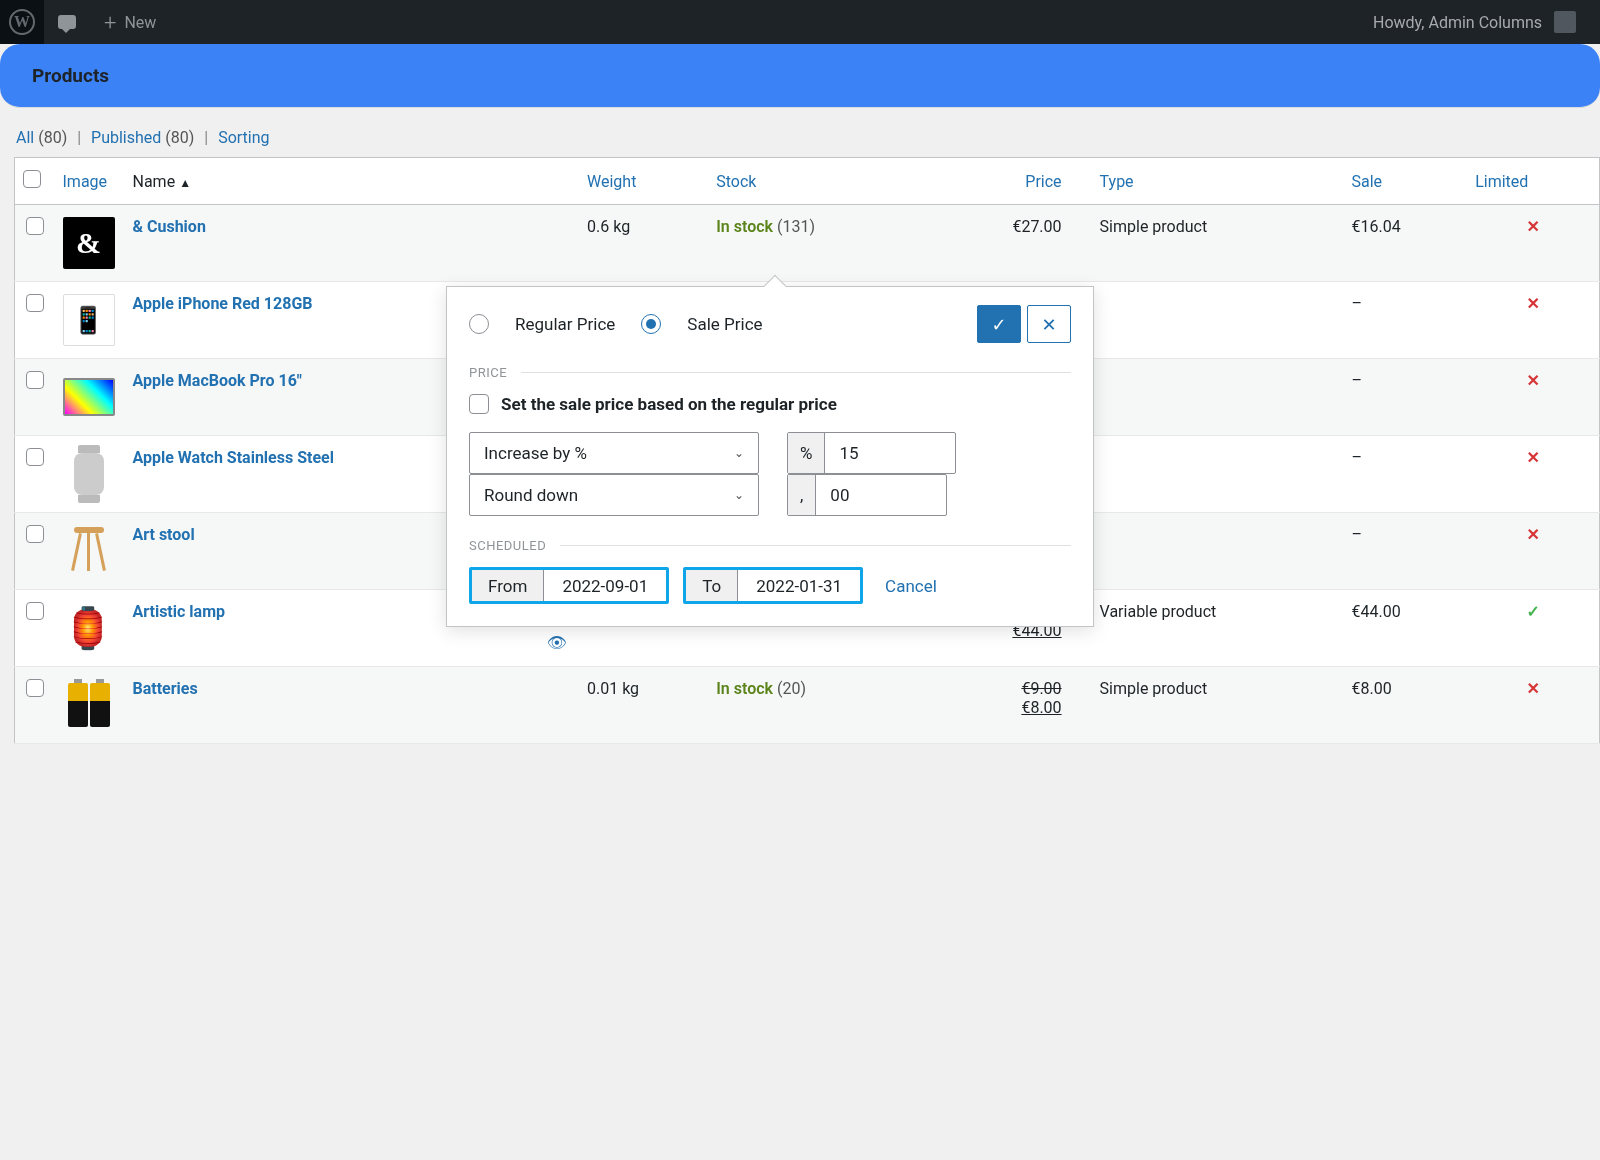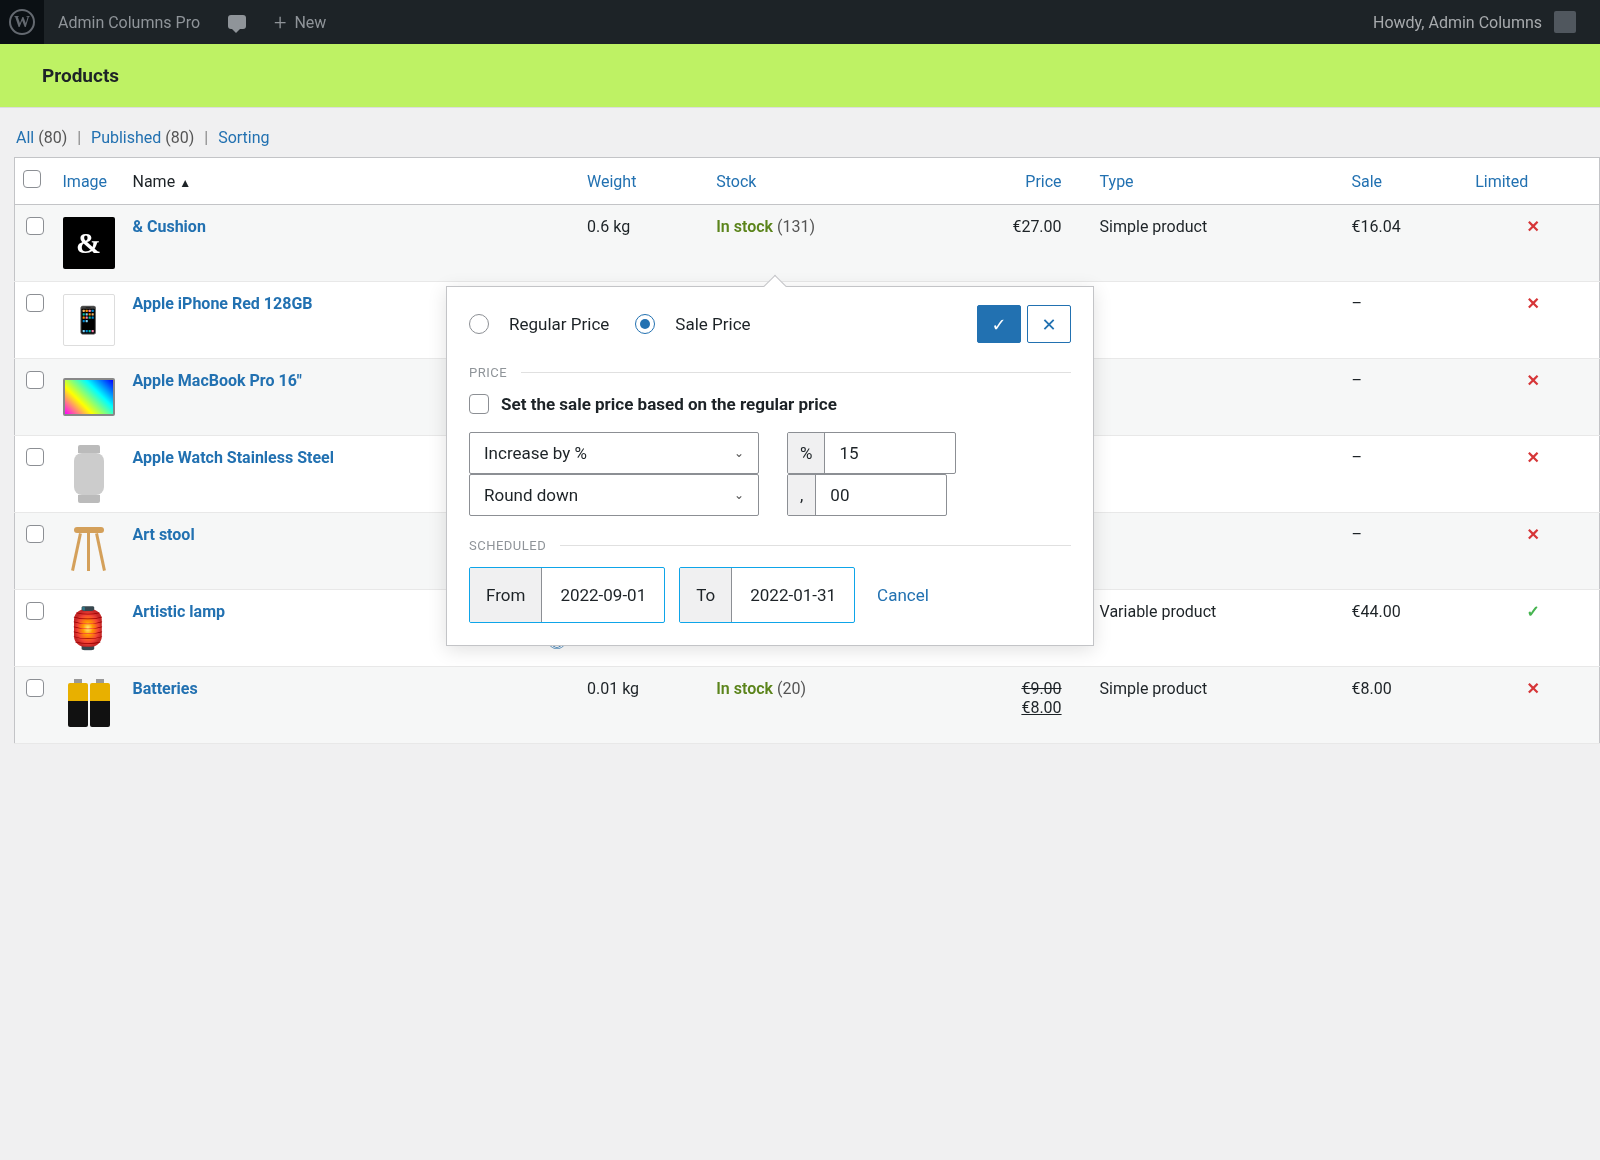--- a/index.html
+++ b/index.html
@@ -11,21 +11,21 @@
 .wp-logo { width: 26px; height: 26px; border: 2px solid #646970; border-radius: 50%; display: flex; align-items: center; justify-content: center; color: #646970; font-weight: bold; font-size: 16px; font-family: Georgia, serif;}
 .admin-bar-item { padding: 0 14px; cursor: pointer; color: #8f9499; height: 44px; display:flex; align-items:center;}
 .admin-bar-item.new{ display:flex; align-items:center; gap:8px;}
 .plus { font-size: 22px; font-weight:300; color:#8f9499;}
 .admin-bar-right { margin-left: auto; display: flex; align-items: center; padding-right: 8px; }
 .avatar { width: 22px; height: 22px; background: #50575e; margin-left: 12px; border-radius: 2px;}
 .comment-bubble { width:18px; height:14px; background:#8f9499; border-radius:3px; position:relative;}
 .comment-bubble:after{content:"";position:absolute;bottom:-4px;left:4px;border:4px solid transparent;border-top-color:#8f9499;border-bottom:none;}
 
 
-.title-strip { background: #bef264; padding: 20px 42px; border-bottom:1px solid #dcdcde;}
+.title-strip { background: #3b82f6; padding: 20px 32px; border-bottom:1px solid #dcdcde;border-radius:20px;}
 .title-strip h1 { font-size: 19px; font-weight: 700;}
 
 
 .content { padding: 20px 0 0 14px; }
 
 .filters { padding: 0 0 10px 2px; font-size: 16px; }
 .filters a { color: #2271b1; text-decoration: none; }
 .filters .count { color: #555; }
 .filters .sep { color: #888; padding: 0 6px; }
 
@@ -65,21 +65,21 @@
 .th-stool .l3{left:30px;transform:rotate(-12deg);}
 .th-lamp{color:#2a7ab0;font-size:40px;}
 .th-batt{display:flex;gap:2px;}
 .th-batt span{width:20px;height:44px;background:linear-gradient(#e8b000 40%,#111 40%);border-radius:2px;position:relative;}
 .th-batt span:before{content:"";position:absolute;top:-4px;left:6px;width:8px;height:4px;background:#999;}
 
 
 .popover { position: absolute; left: 446px; top: 286px; width: 648px; background: #fff; border: 1px solid #c3c4c7; box-shadow: 0 4px 18px rgba(0,0,0,0.12); padding: 18px 22px 22px; z-index: 50;}
 .popover .arrow{position:absolute;top:-9px;left:320px;width:16px;height:16px;background:#fff;border-left:1px solid #c3c4c7;border-top:1px solid #c3c4c7;transform:rotate(45deg);}
 .popover-header{display:flex;align-items:center;gap:26px;}
-.radio-wrap{display:flex;align-items:center;gap:20px;font-size:17px;color:#1d2327;}
+.radio-wrap{display:flex;align-items:center;gap:26px;font-size:17px;color:#1d2327;}
 .radio{width:20px;height:20px;border:1px solid #8c8f94;border-radius:50%;display:inline-flex;align-items:center;justify-content:center;background:#fff;}
 .radio.checked{border-color:#2271b1;}
 .radio.checked:after{content:"";width:10px;height:10px;background:#2271b1;border-radius:50%;}
 .actions{margin-left:auto;display:flex;gap:6px;}
 .btn{width:44px;height:38px;display:flex;align-items:center;justify-content:center;border:1px solid #2271b1;cursor:pointer;border-radius:2px;font-size:18px;}
 .btn-primary{background:#2271b1;color:#fff;}
 .btn-sec{background:#fff;color:#2271b1;}
 
 .sect-label{display:flex;align-items:center;color:#8f9499;font-size:13px;letter-spacing:0.5px;margin:22px 0 14px;}
 .sect-label:after{content:"";flex:1;height:1px;background:#e0e0e0;margin-left:14px;}
@@ -93,33 +93,32 @@
 .ig{display:flex;height:42px;border:1px solid #8c8f94;border-radius:2px;overflow:hidden;}
 .ig .addon{background:#f0f0f1;border-right:1px solid #8c8f94;padding:0 12px;display:flex;align-items:center;font-size:17px;}
 .ig .val{padding:0 14px;display:flex;align-items:center;font-size:17px;min-width:130px;}
 
 .example{margin-top:16px;display:flex;align-items:center;justify-content:flex-end;gap:14px;font-size:16px;}
 .example .lbl{font-style:italic;color:#555;}
 .example .chip{background:#eee;padding:6px 14px;border-radius:2px;}
 .example .arr{color:#555;}
 
 .sched-row{display:flex;align-items:center;gap:14px;}
-.date-ig{display:flex;height:56px;border:1px solid #0ea5e9;border-radius:2px;overflow:hidden;}
+.date-ig{display:flex;height:37px;border:3px solid #0ea5e9;border-radius:2px;overflow:hidden;}
 .date-ig .addon{background:#f0f0f1;border-right:1px solid #8c8f94;padding:0 16px;display:flex;align-items:center;font-size:17px;}
 .date-ig .val{padding:0 18px;display:flex;align-items:center;font-size:17px;}
 .cancel-link{color:#2271b1;cursor:pointer;font-size:17px;margin-left:8px;}
 </style>
 </head>
 <body>
 
 <div class="admin-bar">
   <div class="wp-logo-cell">
       <div class="wp-logo">W</div>
     </div>
-  <div class="admin-bar-item">Admin Columns Pro</div>
   <div class="admin-bar-item">
       <div class="comment-bubble"></div>
     </div>
   <div class="admin-bar-item new">
     <span class="plus">+</span>
     <span>New</span>
   </div>
   <div class="admin-bar-right">
     <span><span>Howdy, </span><span>Admin Columns</span></span>
     <div class="avatar"></div>

